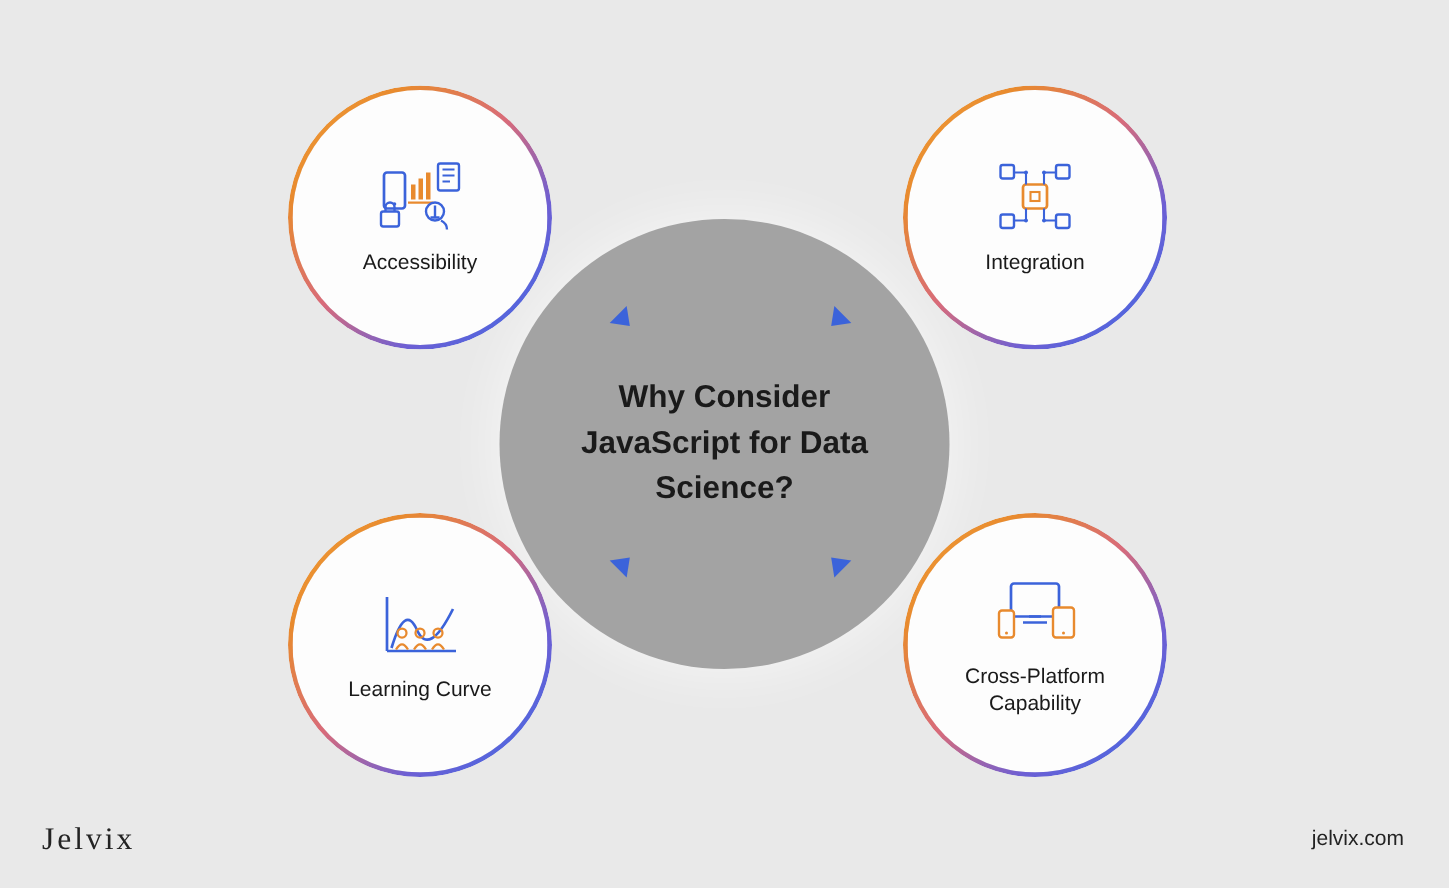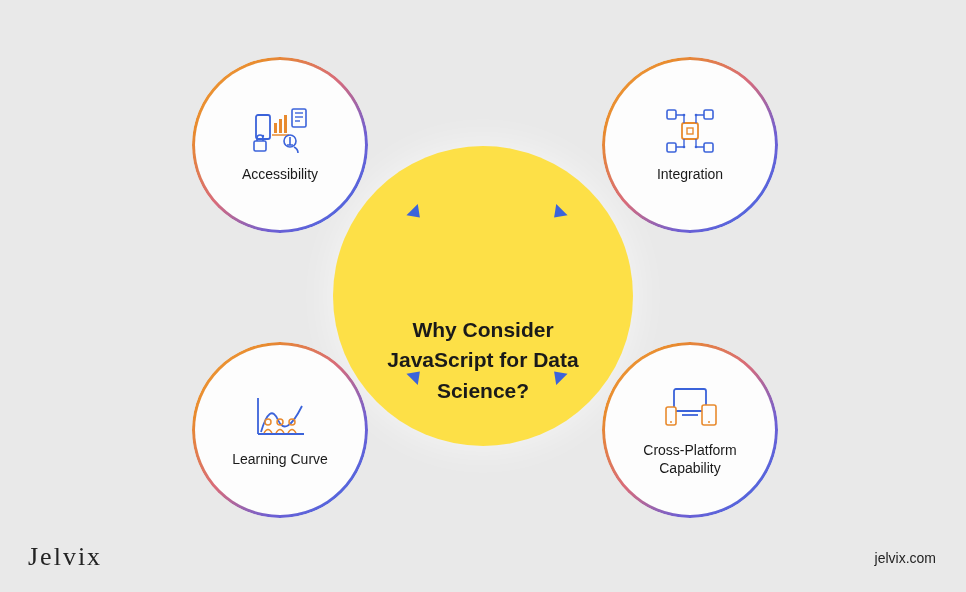--- a/index.html
+++ b/index.html
@@ -13,24 +13,24 @@
     color: #1c1c1c;
   }
 
   .center-circle {
     position: absolute;
     width: 300px;
     height: 300px;
     left: 50%;
     top: 50%;
     transform: translate(-50%, -50%);
-    background: #fde047;
+    background: #a3a3a3;
     border-radius: 50%;
     display: flex;
-    align-items: flex-end;
+    align-items: center;
     justify-content: center;
     text-align: center;
     padding: 40px;
     box-shadow: 0 0 40px rgba(255,255,255,0.6);
   }
   .center-title {
     font-size: 21px;
     font-weight: 700;
     line-height: 1.45;
     color: #1a1a1a;
@@ -83,21 +83,21 @@
   }
   .arrow-tl { left: 408px; top: 208px; border-width: 0 8px 11px 8px; border-color: transparent transparent #3b63da transparent; transform: rotate(135deg); }
   .arrow-tr { left: 550px; top: 208px; border-width: 0 8px 11px 8px; border-color: transparent transparent #3b63da transparent; transform: rotate(-135deg); }
   .arrow-bl { left: 408px; top: 370px; border-width: 0 8px 11px 8px; border-color: transparent transparent #3b63da transparent; transform: rotate(45deg); }
   .arrow-br { left: 550px; top: 370px; border-width: 0 8px 11px 8px; border-color: transparent transparent #3b63da transparent; transform: rotate(-45deg); }
 
   .brand-logo {
     position: absolute;
     left: 28px;
     bottom: 20px;
-    font-size: 26px;
+    font-size: 21px;
     letter-spacing: 2px;
     font-family: Georgia, "Times New Roman", serif;
     color: #232323;
     font-weight: 300;
   }
   .brand-url {
     position: absolute;
     right: 30px;
     bottom: 26px;
     font-size: 14px;

